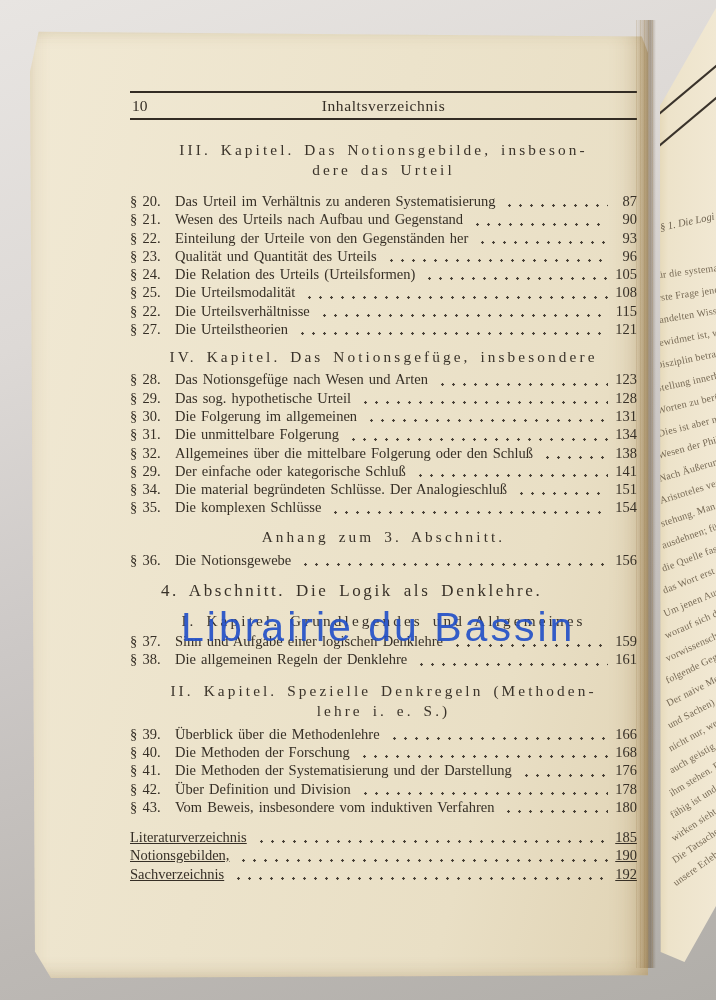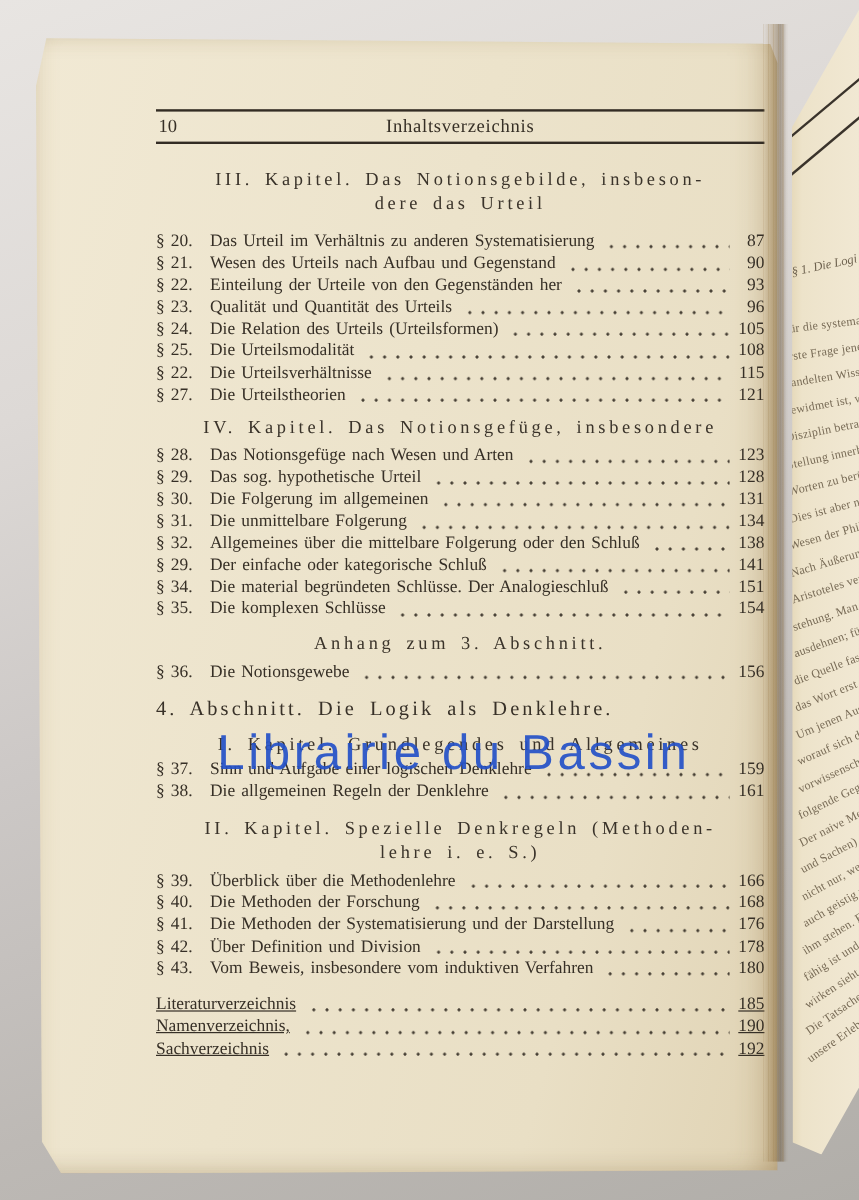--- a/index.html
+++ b/index.html
@@ -27,21 +27,21 @@
   .page-header{position:absolute;left:100px;top:68px;width:507px;height:20px;
     font-size:15.5px;line-height:20px;}
   .page-num{position:absolute;left:2px;top:0;}
   .running-title{position:absolute;left:0;width:100%;text-align:center;letter-spacing:.6px;}
   
   .toc{position:absolute;left:100px;top:112px;width:507px;font-size:14.5px;word-spacing:1.5px;}
   .sec-heading{text-align:center;letter-spacing:3.1px;font-size:15.3px;line-height:20px;color:#3a332a;word-spacing:3px;}
   .sec .entries{margin-top:12px;}
   .sec-1{margin-top:9px;}  .sec-1 .entries{margin-top:3px;}
   .sec-2{margin-top:10px;} .sec-2 .entries{margin-top:4px;}
-  .sec-3{margin-top:11px;}
+  .sec-3{margin-top:11px;margin-left:31px;}
   .sec-4{margin-top:10px;} .sec-4 .entries{margin-top:1px;}
   .sec-5{margin-top:12px;} .sec-5 .entries{margin-top:4px;}
   .sec-6{margin-top:11px;} .sec-6 .entries{line-height:18.6px;text-decoration:underline;}
   .sec-3 .sec-heading{
     text-align:left;font-size:17px;line-height:21px;letter-spacing:2.6px;word-spacing:4px;color:#383128;
   }
   .entry-row{display:flex;align-items:baseline;line-height:18.3px;}
   .lbl{flex:0 0 45px;}
   .ttl{white-space:nowrap;}
   .dots{flex:1 1 auto;align-self:flex-end;height:13px;margin:0 5px 1px 8px;
@@ -265,21 +265,21 @@
           </div>
         </div>
         <div class="sec sec-6">
           <div class="entries">
             <div class="entry-row">
               <span class="ttl">Literaturverzeichnis</span>
               <span class="dots"></span>
               <span class="pg">185</span>
             </div>
             <div class="entry-row">
-              <span class="ttl">Namenverzeichnis,</span>
+              <span class="ttl">Notionsgebilden,</span>
               <span class="dots"></span>
               <span class="pg">190</span>
             </div>
             <div class="entry-row">
               <span class="ttl">Sachverzeichnis</span>
               <span class="dots"></span>
               <span class="pg">192</span>
             </div>
           </div>
         </div>

